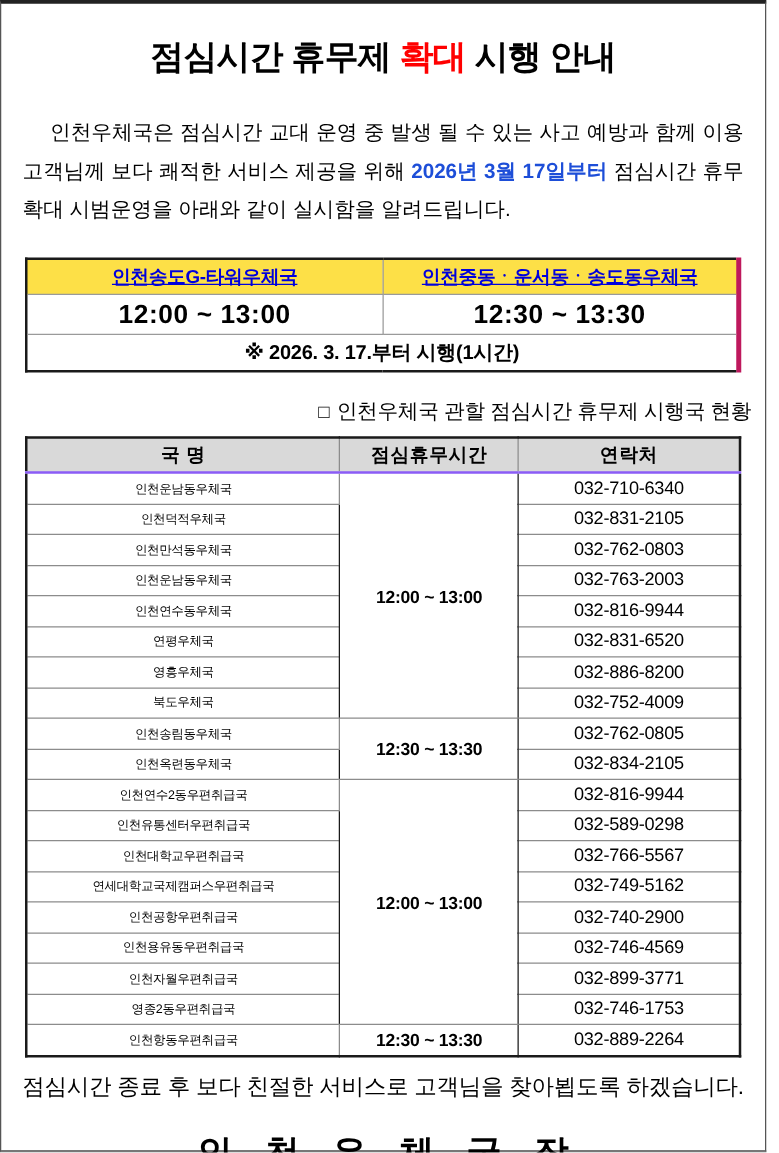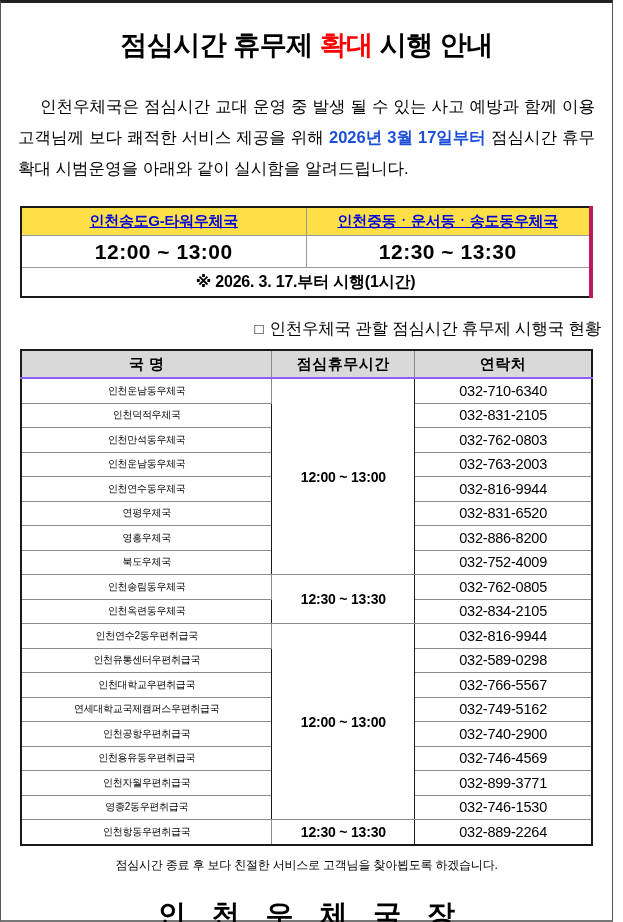--- a/index.html
+++ b/index.html
@@ -145,21 +145,21 @@
     letter-spacing: -0.2px;
   }
   #offices-table td.name {
     border-left: none;
   }
   #offices-table tbody tr:last-child td { border-bottom: none; }
 
   
   #closing {
     margin: 11px 4px 0 4px;
-    font-size: 12px;
+    font-size: 18px;
     text-align: center;
     letter-spacing: -0.2px;
     white-space: nowrap;
   }
   #signature {
     margin: 22px 0 0 0;
     text-align: center;
     font-size: 28px;
     font-weight: bold;
     letter-spacing: 9px;
@@ -275,21 +275,21 @@
           <tr>
             <td class="name">인천용유동우편취급국</td>
             <td class="tel">032-746-4569</td>
           </tr>
           <tr>
             <td class="name">인천자월우편취급국</td>
             <td class="tel">032-899-3771</td>
           </tr>
           <tr>
             <td class="name">영종2동우편취급국</td>
-            <td class="tel">032-746-1530</td>
+            <td class="tel">032-746-1753</td>
           </tr>
           <tr>
             <td class="name">인천항동우편취급국</td>
             <td class="time" rowspan="1">12:30 ~ 13:30</td>
             <td class="tel">032-889-2264</td>
           </tr>
         </tbody>
     </table>
 
     <p id="closing">점심시간 종료 후 보다 친절한 서비스로 고객님을 찾아뵙도록 하겠습니다.</p>

